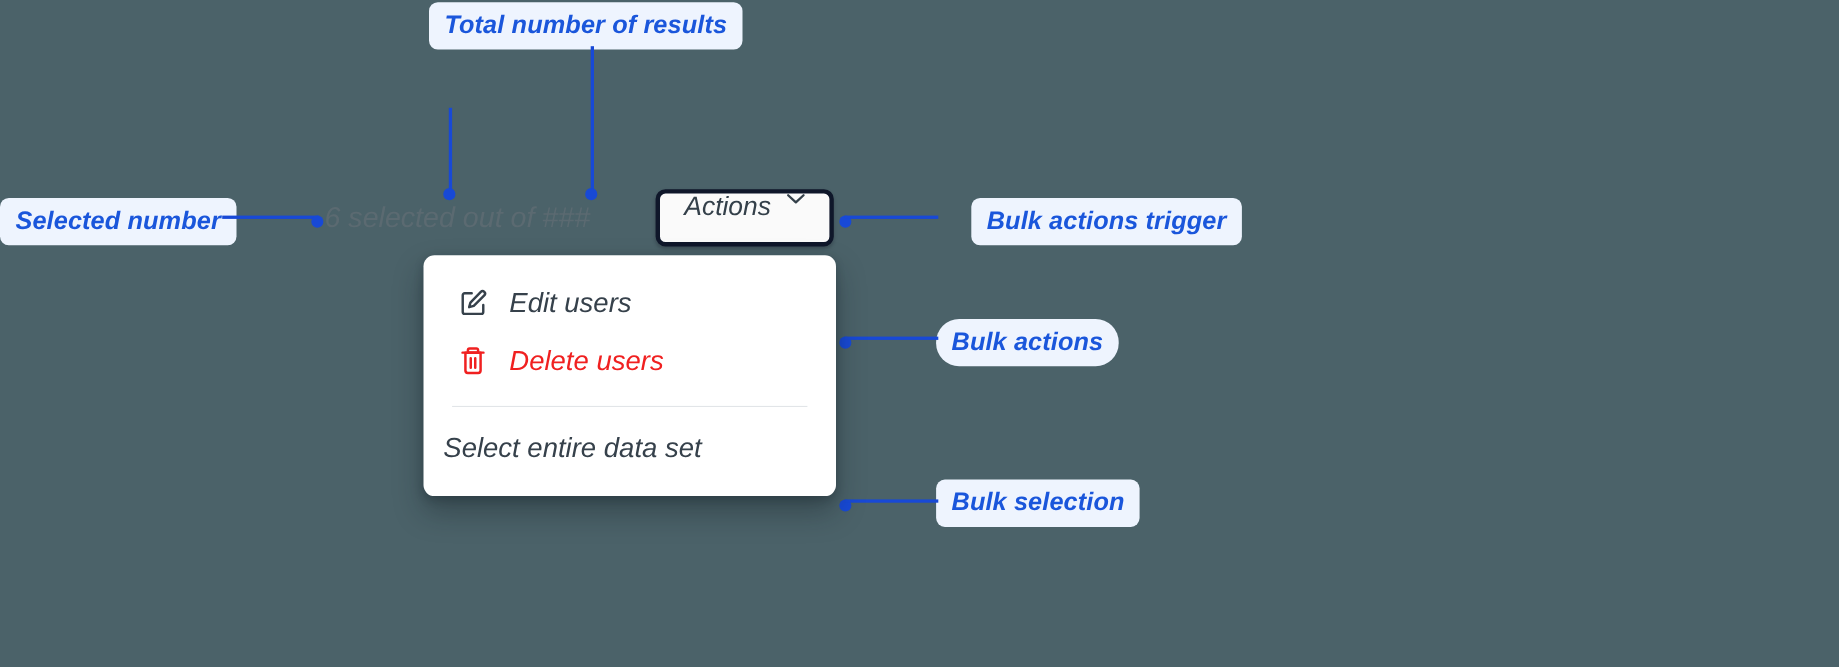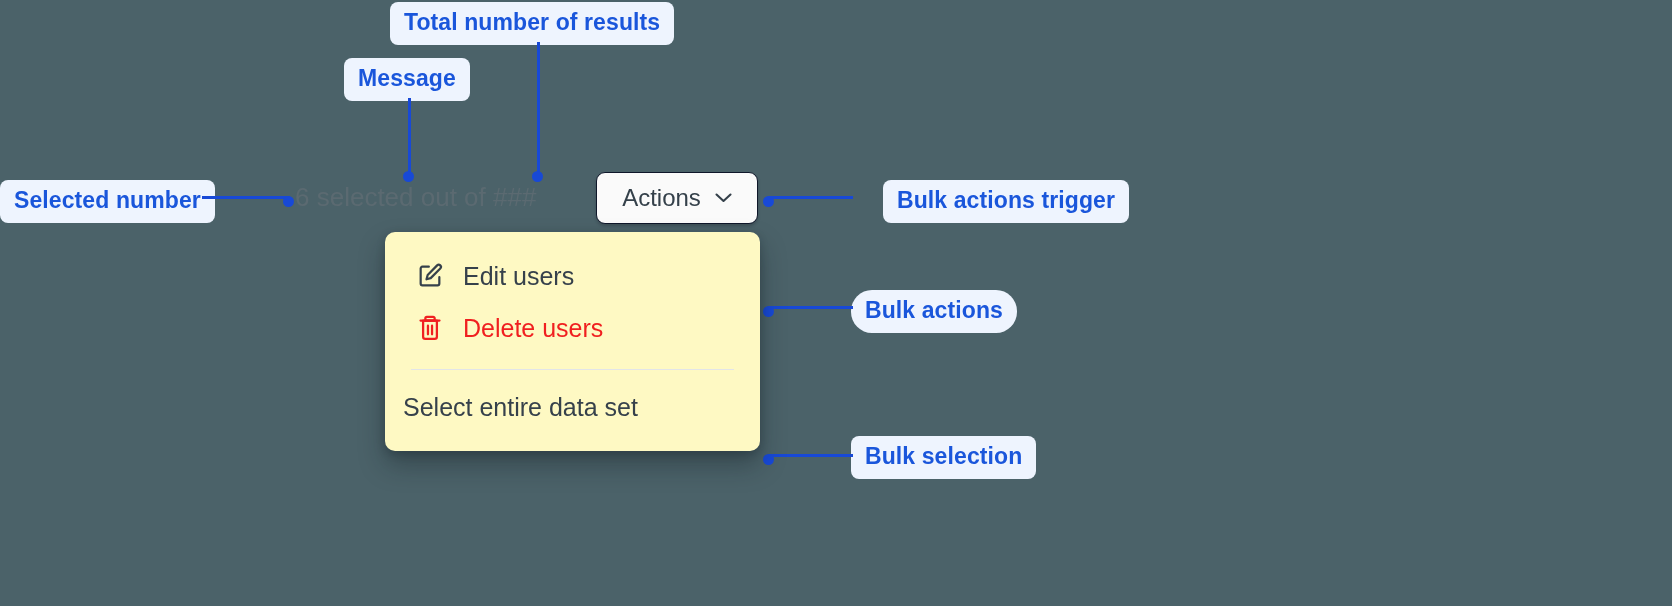--- a/index.html
+++ b/index.html
@@ -10,20 +10,21 @@
     width: 1672px;
     height: 606px;
     background: #4b6269;
     font-family: "Liberation Sans", sans-serif;
     overflow: hidden;
   }
   #stage {
     position: relative;
     width: 1672px;
     height: 606px;
+    font-style: italic;
   }
 
   
   .callout {
     position: absolute;
     background: #eef4fe;
     color: #1a56db;
     font-size: 23px;
     font-weight: 700;
     line-height: 1;
@@ -58,25 +59,24 @@
   }
 
   .actions-btn {
     position: absolute;
     left: 596px;
     top: 172px;
     width: 162px;
     height: 52px;
     box-sizing: border-box;
     background: #fafafa;
-    border: 1px solid #0f172a;
+    border: 4px solid #0f172a;
     border-radius: 9px;
     box-shadow: 0 2px 3px rgba(20,25,35,.28);
     display: flex;
-    align-items: center;
     justify-content: center;
     gap: 14px;
     cursor: pointer;
   }
   .actions-btn .label {
     color: #34404a;
     font-size: 24px;
     line-height: 1;
   }
   .chev {
@@ -84,21 +84,21 @@
     width: 17px;
     height: 10px;
   }
   .chev svg { display: block; }
 
   .menu {
     position: absolute;
     left: 385px;
     top: 232px;
     width: 375px;
-    background: #fef9c3;
+    background: #ffffff;
     border-radius: 10px;
     box-shadow: 0 14px 26px rgba(15,22,30,.34), 0 3px 8px rgba(15,22,30,.22);
     padding: 18px 0 20px 0;
     box-sizing: border-box;
   }
   .menu-item {
     display: flex;
     align-items: center;
     gap: 18px;
     padding: 11px 30px;
@@ -126,21 +126,20 @@
   }
   .menu-item.no-icon { padding-left: 18px; }
 </style>
 </head>
 <body>
 
 <div id="stage">
 
   <div class="callout" style="left:390px; top:2px;">Total number of results</div>
 
-  <div class="callout" style="left:344px; top:58px;">Message</div>
 
   <div class="callout" style="left:0px; top:180px;">Selected number</div>
 
   <div class="callout" style="left:851px; top:180px;margin-left:32px;">Bulk actions trigger</div>
 
   <div class="callout" style="left:851px; top:290px;border-radius:21px;">Bulk actions</div>
 
   <div class="callout" style="left:851px; top:436px;">Bulk selection</div>
 
   <div class="conn v" style="left:537px; top:42px; height:134px;"></div>

